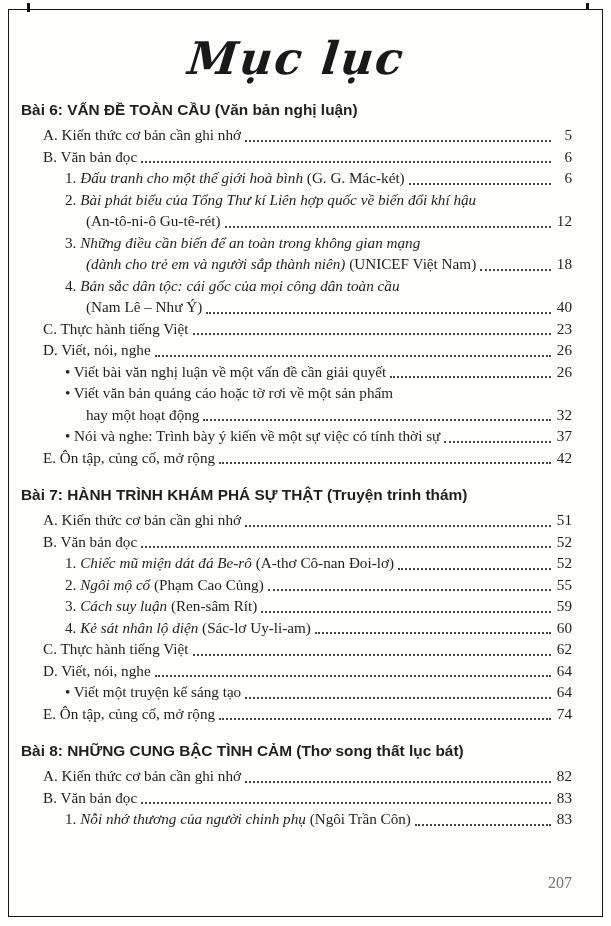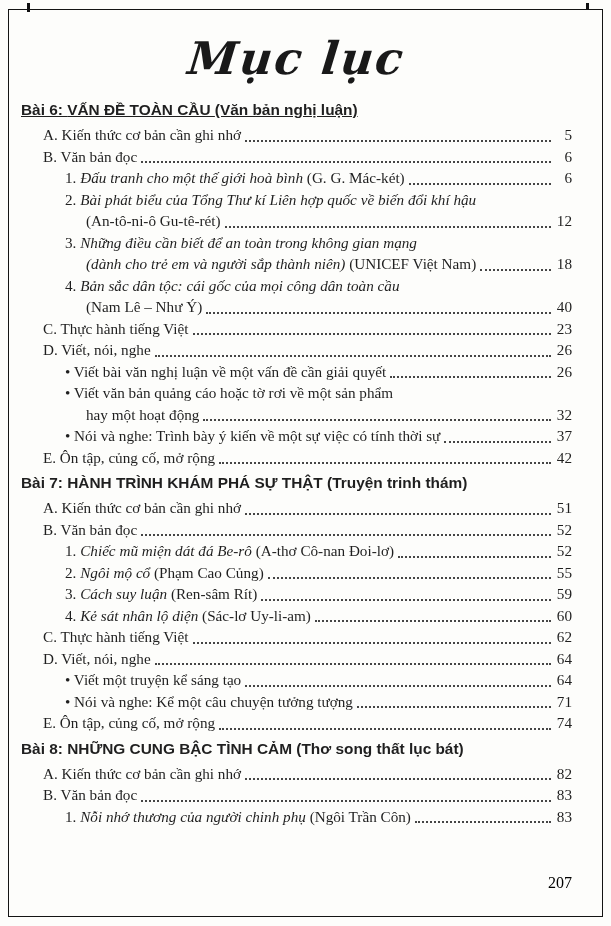--- a/index.html
+++ b/index.html
@@ -38,25 +38,25 @@
     letter-spacing:2px;
     transform:skewX(-6deg);
     color:#191919;
   }
   .toc{font-size:15.2px;}
   .sec-heading{
     font-family:"Liberation Sans", sans-serif;
     font-weight:bold;
     font-size:15.4px;
     line-height:22px;
-    margin-top:4px;
+    margin-top:16px;
     margin-bottom:3px;
     white-space:nowrap;
   }
-  .sec-heading:first-child{margin-top:2px;text-decoration:underline;}
+  .sec-heading:first-child{margin-top:2px;}
   .line{
     display:flex;
     align-items:flex-end;
     line-height:21.5px;
     white-space:nowrap;
   }
   .line .txt{flex:0 0 auto;}
   .line .it, .line .it span{font-style:italic;}
   .it{font-style:italic;text-align:right;}
   .dots{
@@ -72,21 +72,21 @@
     text-align:right;
   }
   .ind1{padding-left:22px;}
   .ind2{padding-left:44px;}
   .ind3{padding-left:65px;}
   .footer{
     position:absolute;
     right:30px;
     bottom:24px;
     font-size:16px;
-    color:#000000;
+    color:#737373;
   }
 </style>
 </head>
 <body>
 
 <div class="page">
   <div class="corner-mark left"></div>
   <div class="corner-mark right"></div>
   <div class="frame">
     <h1 class="title">Mục lục</h1>
@@ -109,21 +109,21 @@
         </div>
         <div class="line ind2">
           <span class="txt"><span>2. </span><span class="it">Bài phát biểu của Tổng Thư kí Liên hợp quốc về biến đổi khí hậu</span></span>
         </div>
         <div class="line ind3">
           <span class="txt"><span>(An-tô-ni-ô Gu-tê-rét)</span></span>
           <span class="dots"></span>
           <span class="pg">12</span>
         </div>
         <div class="line ind2">
-          <span class="txt"><span>3. </span><span class="it">Những điều cần biết để an toàn trong không gian mạng</span></span>
+          <span class="txt"><span>3. </span><span class="it">Những điều cần biến để an toàn trong không gian mạng</span></span>
         </div>
         <div class="line ind3">
           <span class="txt"><span class="it">(dành cho trẻ em và người sắp thành niên)</span><span> (UNICEF Việt Nam)</span></span>
           <span class="dots"></span>
           <span class="pg">18</span>
         </div>
         <div class="line ind2">
           <span class="txt"><span>4. </span><span class="it">Bản sắc dân tộc: cái gốc của mọi công dân toàn cầu</span></span>
         </div>
         <div class="line ind3">
@@ -202,25 +202,20 @@
         </div>
         <div class="line ind1">
           <span class="txt"><span>D. Viết, nói, nghe</span></span>
           <span class="dots"></span>
           <span class="pg">64</span>
         </div>
         <div class="line ind2">
           <span class="txt"><span>• Viết một truyện kể sáng tạo</span></span>
           <span class="dots"></span>
           <span class="pg">64</span>
-        </div>
-        <div class="line ind2">
-          <span class="txt"><span>• Nói và nghe: Kể một câu chuyện tưởng tượng</span></span>
-          <span class="dots"></span>
-          <span class="pg">71</span>
         </div>
         <div class="line ind1">
           <span class="txt"><span>E. Ôn tập, củng cố, mở rộng</span></span>
           <span class="dots"></span>
           <span class="pg">74</span>
         </div>
         <div class="sec-heading"><span class="h-label">Bài 8: </span><span class="h-title">NHỮNG CUNG BẬC TÌNH CẢM </span><span class="h-sub">(Thơ song thất lục bát)</span></div>
         <div class="line ind1">
           <span class="txt"><span>A. Kiến thức cơ bản cần ghi nhớ</span></span>
           <span class="dots"></span>

